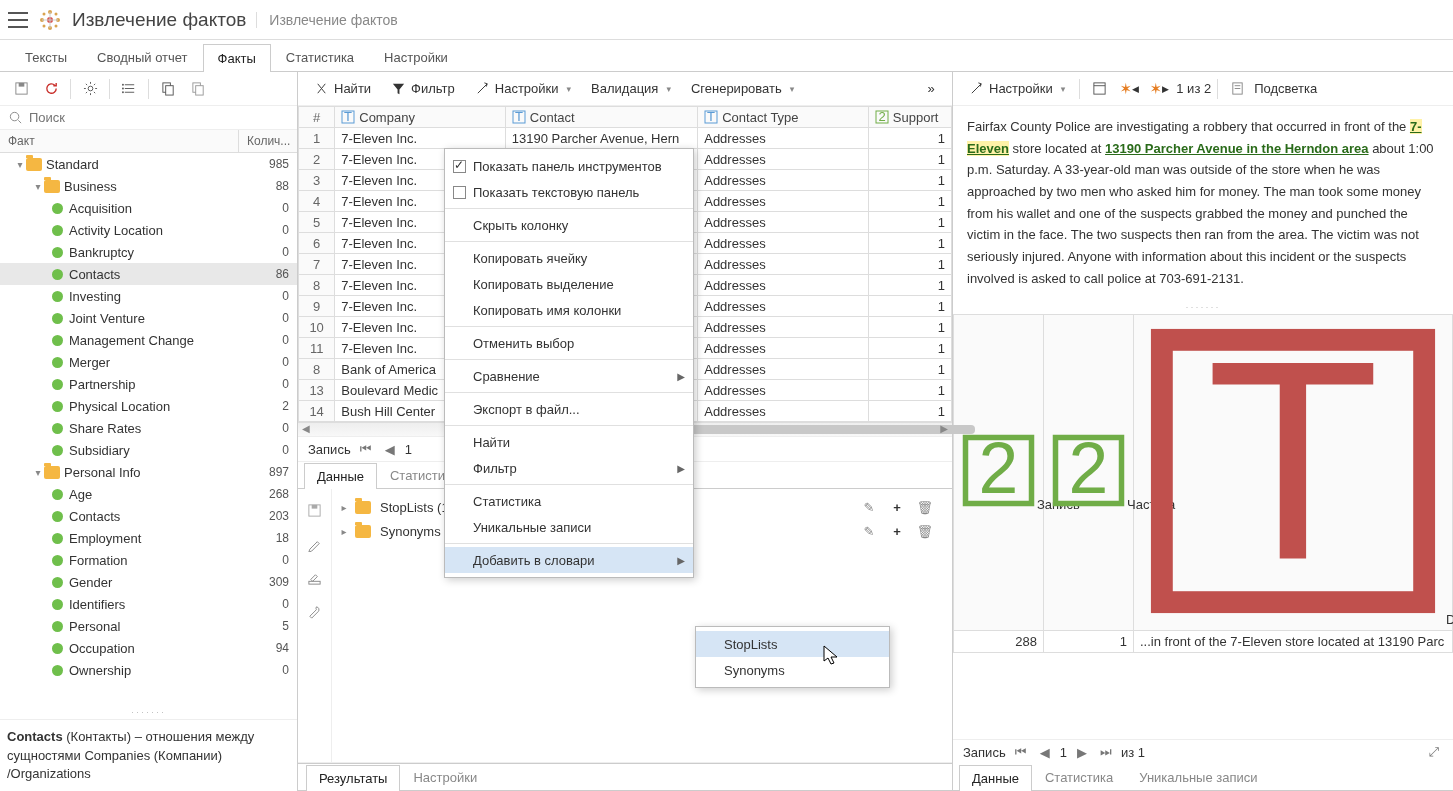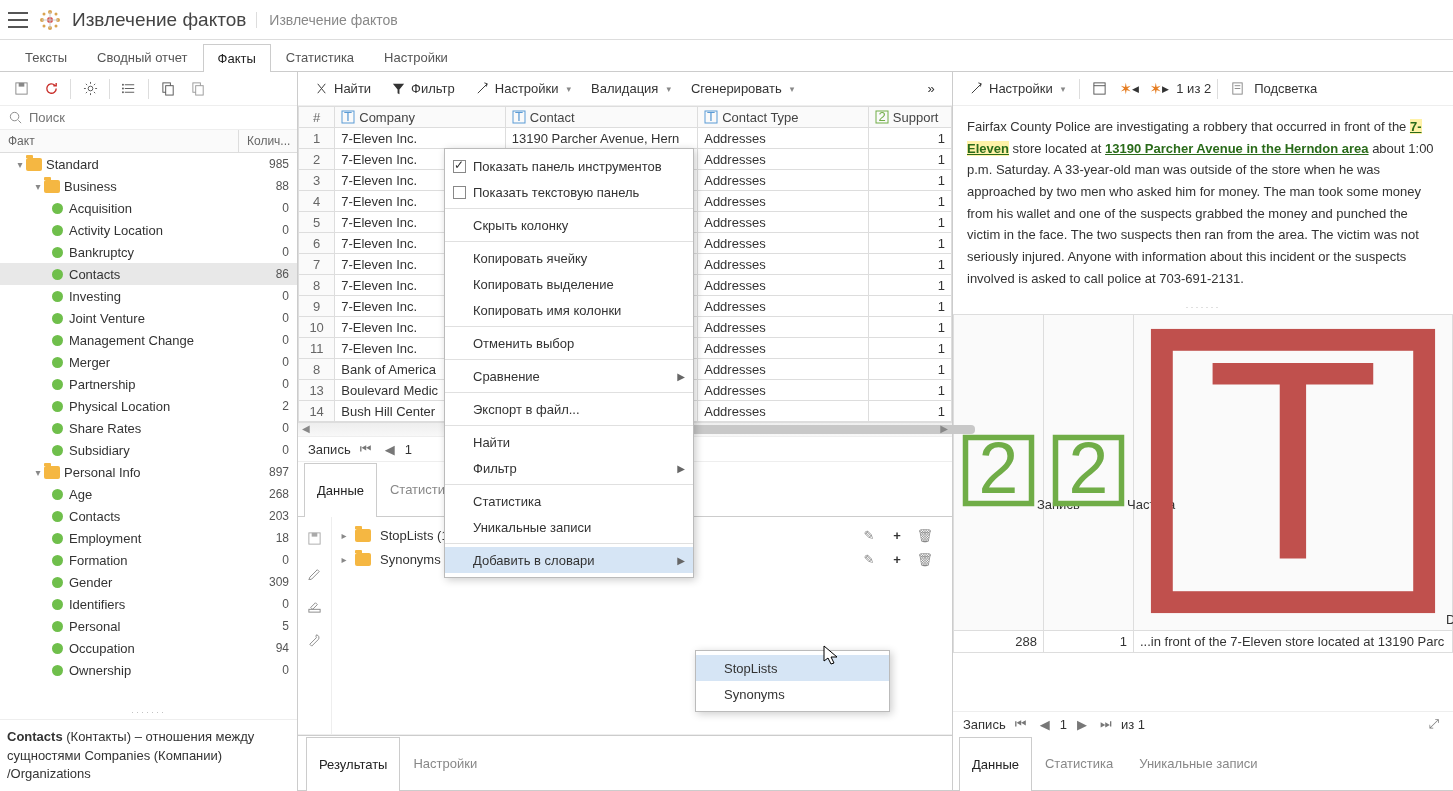--- a/index.html
+++ b/index.html
@@ -50,21 +50,21 @@
 .grid .rownum { width: 34px; text-align: center; color: #666; background: #fafafa; }
 .col-company { width: 160px; }
 .col-contact { width: 160px; }
 .col-type { width: 160px; }
 .col-support { width: 78px; text-align: right; }
 .hscroll-indicator { height: 14px; background: linear-gradient(#eee,#f8f8f8); border-top:1px solid #ddd; position: relative; }
 .hscroll-track { position:absolute; left: 50%; top:2px; width: 350px; height:9px; background:#c8c8c8; border-radius:4px; }
 .record-nav { display: flex; align-items: center; gap: 6px; padding: 4px 10px; border-top: 1px solid #eee; border-bottom: 1px solid #eee; font-size: 13px; }
 .nav-btn { width: 18px; text-align: center; color: #777; cursor: pointer; }
 .sub-tabs { display: flex; border-bottom: 1px solid #ccc; padding-left: 6px; }
-.sub-tab { padding: 19px 12px; border: 1px solid transparent; border-bottom: none; cursor: pointer; color: #888; }
+.sub-tab { padding: 5px 12px; border: 1px solid transparent; border-bottom: none; cursor: pointer; color: #888; }
 .sub-tab.active { border-color: #ccc; color: #222; background: #fff; position: relative; top: 1px; }
 .dict-area { flex: 1; display: flex; border-bottom: 1px solid #eee; min-height: 0; }
 .dict-toolbar { width: 34px; border-right: 1px solid #eee; display: flex; flex-direction: column; align-items: center; gap: 8px; padding-top: 8px; }
 .dict-tree { flex: 1; padding: 6px; }
 .dict-row { display: flex; align-items: center; height: 24px; gap: 5px; }
 .dict-actions { display: flex; gap: 6px; margin-left: auto; margin-right: 10px; }
 .action-ic { width: 22px; height: 22px; display: flex; align-items: center; justify-content: center; color: #888; cursor: pointer; }
 .bottom-tabs { display: flex; border-top: 1px solid #ccc; padding-left: 8px; }
 .right-panel { width: 500px; display: flex; flex-direction: column; }
 .right-toolbar { display: flex; align-items: center; gap: 4px; padding: 4px 8px; border-bottom: 1px solid #eee; height: 34px; }
@@ -695,21 +695,21 @@
     </div>
   <div class="ctx-item">
       <span>Уникальные записи</span>
     </div>
   <div class="ctx-sep"></div>
   <div class="ctx-item highlighted">
       <span>Добавить в словари</span>
       <span class="sub-caret">▶</span>
     </div>
 </div>
-<div class="ctx-submenu" style="left:695px; top:626px;margin-top:24px;">
+<div class="ctx-submenu" style="left:695px; top:626px;">
   <div class="ctx-item highlighted">
       <span>StopLists</span>
     </div>
   <div class="ctx-item">
       <span>Synonyms</span>
     </div>
 </div>
 <svg class="cursor-img" style="left:823px; top:645px;" width="18" height="22" viewBox="0 0 18 22">
     <path d="M1 1l0 15 4-3 3 6 3-1-3-6 6 0z" fill="#fff" stroke="#000"></path>
   </svg>

